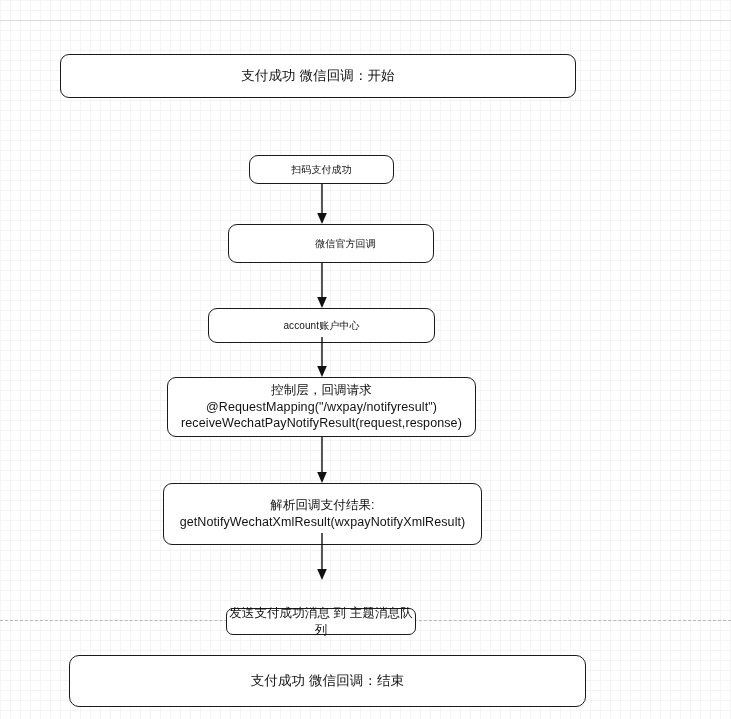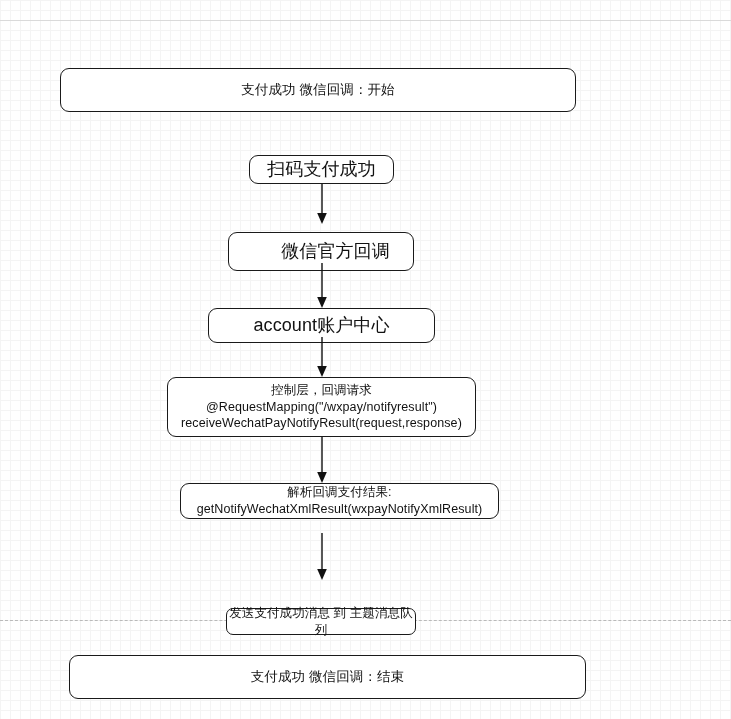--- a/index.html
+++ b/index.html
@@ -55,51 +55,51 @@
     align-items: center;
     justify-content: center;
     text-align: center;
     color: #111111;
     line-height: 1.35;
     white-space: pre-line;
     letter-spacing: 0.1px;
   }
 
   .node.terminal { font-size: 13.5px; }
-  .node.step     { font-size: 18px; }
+  .node.step     { font-size: 10px; }
   .node.code     { font-size: 12.5px; text-align: center; }
   .node.small    { font-size: 12.5px; border-radius: 7px; }
 
   
   .conn {
     position: absolute;
     pointer-events: none;
     overflow: visible;
   }
   .conn line { stroke: #111111; stroke-width: 1.4px; }
   .conn polygon { fill: #111111; }
 </style>
 </head>
 <body>
 
 <div id="canvas">
 
   <div class="rule solid" style="top:20px;"></div>
   <div class="rule dashed" style="top:620px;"></div>
 
-  <div class="node terminal" style="left:60px; top:68px; width:516px; height:44px;">支付成功 微信回调：开始</div>
+  <div class="node terminal" style="left:60px; top:54px; width:516px; height:44px;">支付成功 微信回调：开始</div>
 
   <div class="node step" style="left:249px; top:155px; width:145px; height:29px;">扫码支付成功</div>
 
   <svg class="conn" style="left:313px; top:184px; width:18px; height:40px;" viewBox="0 0 18 40">
     <line x1="9" y1="0" x2="9" y2="32"></line>
     <polygon points="9,40 4.2,29 13.8,29"></polygon>
   </svg>
 
-  <div class="node step" style="left:228px; top:232px; width:186px; height:39px;padding-left:29px;">微信官方回调</div>
+  <div class="node step" style="left:228px; top:224px; width:206px; height:39px;padding-left:29px;">微信官方回调</div>
 
   <svg class="conn" style="left:313px; top:263px; width:18px; height:45px;" viewBox="0 0 18 45">
     <line x1="9" y1="0" x2="9" y2="37"></line>
     <polygon points="9,45 4.2,34 13.8,34"></polygon>
   </svg>
 
   <div class="node step" style="left:208px; top:308px; width:227px; height:35px;">account账户中心</div>
 
   <svg class="conn" style="left:313px; top:337px; width:18px; height:40px;" viewBox="0 0 18 40">
     <line x1="9" y1="0" x2="9" y2="32"></line>
@@ -108,25 +108,25 @@
 
   <div class="node code" style="left:167px; top:377px; width:309px; height:60px;">控制层，回调请求
 @RequestMapping("/wxpay/notifyresult")
 receiveWechatPayNotifyResult(request,response)</div>
 
   <svg class="conn" style="left:313px; top:437px; width:18px; height:46px;" viewBox="0 0 18 46">
     <line x1="9" y1="0" x2="9" y2="38"></line>
     <polygon points="9,46 4.2,35 13.8,35"></polygon>
   </svg>
 
-  <div class="node code" style="left:180px; top:483px; width:319px; height:36px;">解析回调支付结果:
+  <div class="node code" style="left:163px; top:483px; width:319px; height:62px;">解析回调支付结果:
 getNotifyWechatXmlResult(wxpayNotifyXmlResult)</div>
 
   <svg class="conn" style="left:313px; top:533px; width:18px; height:47px;" viewBox="0 0 18 47">
     <line x1="9" y1="0" x2="9" y2="39"></line>
     <polygon points="9,47 4.2,36 13.8,36"></polygon>
   </svg>
 
   <div class="node small" style="left:226px; top:580px; width:190px; height:27px;margin-top:28px;">发送支付成功消息 到 主题消息队列</div>
 
-  <div class="node terminal" style="left:69px; top:655px; width:517px; height:44px;">支付成功 微信回调：结束</div>
+  <div class="node terminal" style="left:69px; top:655px; width:517px; height:52px;border-radius:10px;">支付成功 微信回调：结束</div>
 
 </div>
 
 </body></html>

